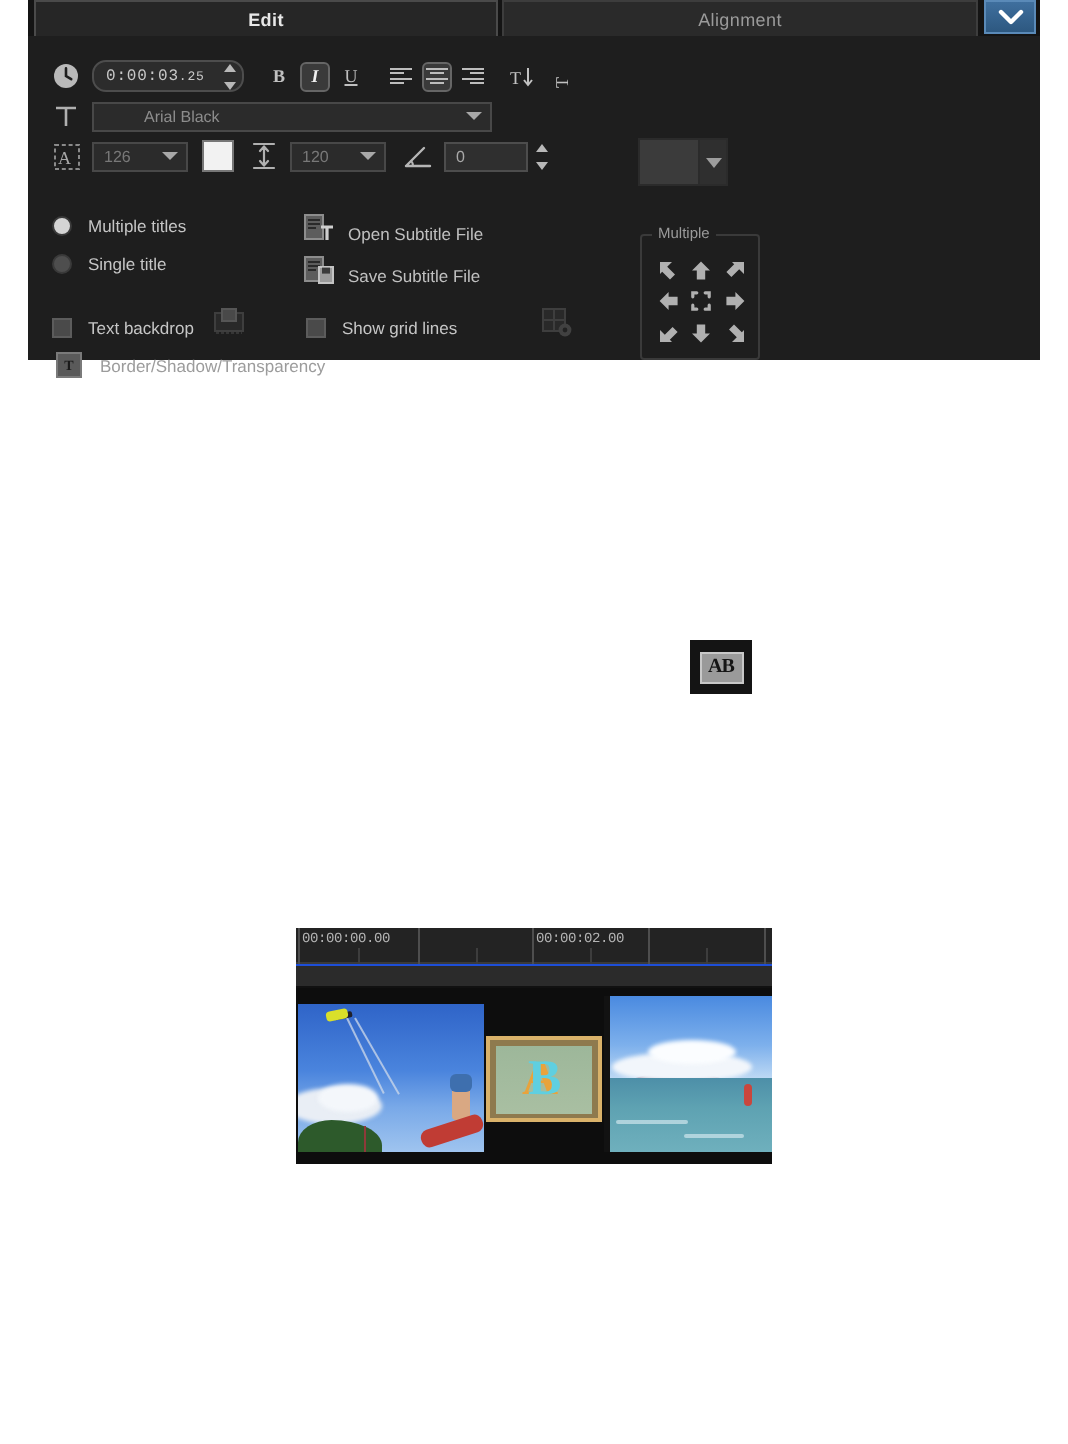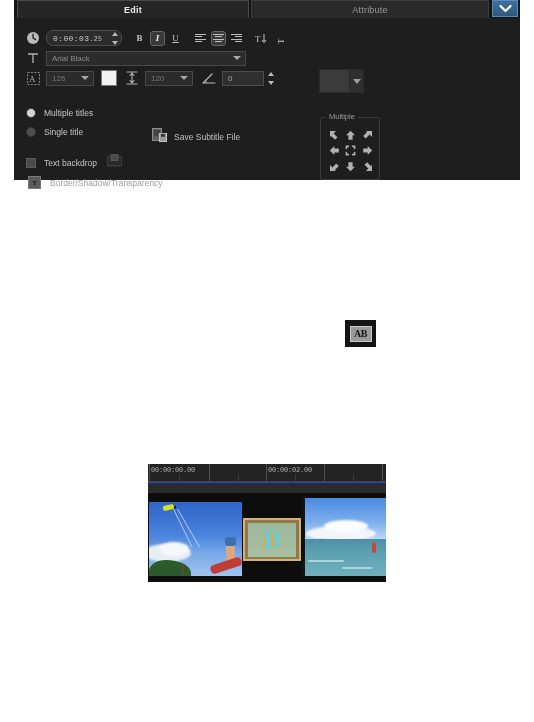--- a/index.html
+++ b/index.html
@@ -139,21 +139,21 @@
   #row-font { left: 11px; top: 32px; height: 16px; }
   .font-combo {
     width: 200px; height: 15px;
     margin-left: 5px;
     background: #2b2b2b;
     border: 1px solid #484848;
     display: flex; align-items: center;
     padding-left: 5px;
     position: relative;
   }
-  .font-combo .val { font-size: 8px; color: #8d8d8d; }
+  .font-combo .val { font-size: 8px; color: #8d8d8d; margin-left: 20px; }
   .combo-arrow {
     position: absolute; right: 4px; top: 50%; margin-top: -2px;
     width: 0; height: 0;
     border-left: 4px solid transparent;
     border-right: 4px solid transparent;
     border-top: 4px solid #a8a8a8;
   }
 
   
   #row-size { left: 11px; top: 51px; height: 18px; }
@@ -454,21 +454,21 @@
 </head>
 <body>
 
 <div id="panel">
 
   <div class="tabstrip">
     <div class="tab active" id="tab-edit">
       <span>Edit</span>
     </div>
     <div class="tab" id="tab-attribute">
-      <span>Attribute</span>
+      <span>Alignment</span>
     </div>
     <div class="tab-chevron-btn">
       <svg width="13" height="9" viewBox="0 0 13 9">
         <path d="M1.5 2 L6.5 7 L11.5 2" stroke="#ffffff" stroke-width="2.2" fill="none" stroke-linecap="round" stroke-linejoin="round"></path>
       </svg>
     </div>
   </div>
 
   <div class="panel-body">
 
@@ -614,21 +614,43 @@
       <span class="opt-label">Text backdrop</span>
       <span class="dis-icon" style="margin-left:10px">
         <svg width="15" height="14" viewBox="0 0 15 14">
           <rect x="0.5" y="2.5" width="14" height="9" fill="#3a3a3a" stroke="#6e6e6e"></rect>
           <rect x="4" y="0.5" width="7" height="6" fill="#8a8a8a" stroke="#aaa"></rect>
           <path d="M1 12.5 H14" stroke="#5c5c5c" stroke-dasharray="1.5 1"></path>
         </svg>
       </span>
     </div>
 
-
+    <div class="opt-row" id="opt-grid">
+      <span class="checkbox"></span>
+      <span class="opt-label">Show grid lines</span>
+      <span class="dis-icon" style="margin-left:42px">
+        <svg width="16" height="15" viewBox="0 0 16 15">
+          <rect x="0.5" y="0.5" width="11" height="11" fill="#3a3a3a" stroke="#6e6e6e"></rect>
+          <path d="M6 1 V11 M1 6 H11" stroke="#6e6e6e"></path>
+          <circle cx="11.5" cy="11" r="3.2" fill="#777"></circle>
+          <circle cx="11.5" cy="11" r="1.2" fill="#2a2a2a"></circle>
+        </svg>
+      </span>
+    </div>
+
+    <div class="file-row" id="file-open">
+      <span>
+        <svg width="15" height="14" viewBox="0 0 15 14">
+          <rect x="0.5" y="0.5" width="9" height="12" fill="#5d5d5d" stroke="#8d8d8d"></rect>
+          <path d="M2 3 H8 M2 5 H8 M2 7 H6" stroke="#2a2a2a" stroke-width="1"></path>
+          <path d="M8.5 6.5 H14.5 M11.5 6.5 V13" stroke="#cfcfcf" stroke-width="1.6" fill="none"></path>
+        </svg>
+      </span>
+      <span class="file-label">Open Subtitle File</span>
+    </div>
 
     <div class="file-row" id="file-save">
       <span>
         <svg width="15" height="14" viewBox="0 0 15 14">
           <rect x="0.5" y="0.5" width="9" height="12" fill="#5d5d5d" stroke="#8d8d8d"></rect>
           <path d="M2 3 H8 M2 5 H8 M2 7 H6" stroke="#2a2a2a" stroke-width="1"></path>
           <rect x="7.5" y="5.5" width="7" height="8" fill="#9a9a9a" stroke="#c4c4c4"></rect>
           <rect x="9" y="5.8" width="4" height="3" fill="#3a3a3a"></rect>
         </svg>
       </span>

